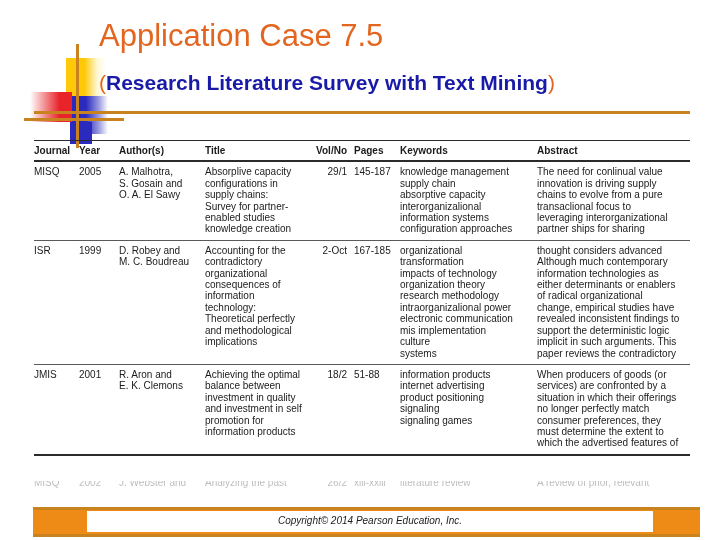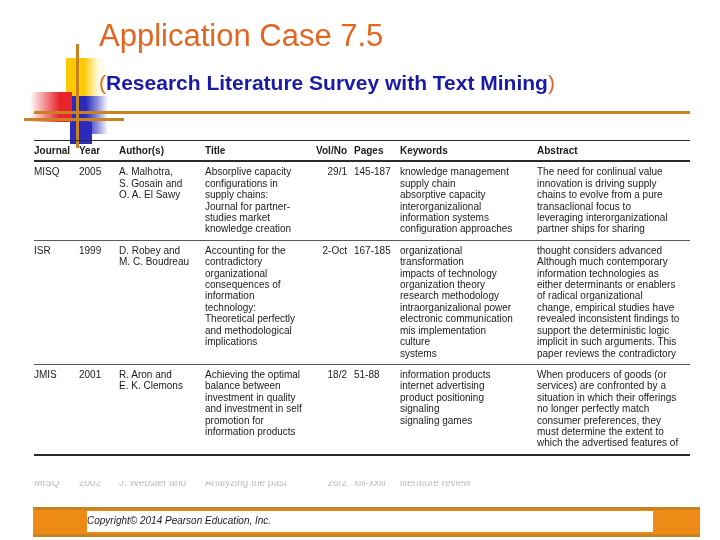--- a/index.html
+++ b/index.html
@@ -74,21 +74,21 @@
   .footer{position:absolute;left:0;top:505px;width:720px;height:35px;}
   .foot-band{position:absolute;left:33px;top:5px;width:667px;height:24px;background:#EE8A16;}
   .foot-top-line{position:absolute;left:33px;top:2px;width:667px;height:3px;background:#C8821E;}
   .foot-bot-line{position:absolute;left:33px;top:29px;width:667px;height:3px;background:#C8821E;}
   .foot-white{position:absolute;left:87px;top:6px;width:566px;height:21px;background:#ffffff;}
   .page-num{
     position:absolute;left:12px;top:9px;width:60px;
     font-size:12px;color:#C08A1E;font-weight:normal;margin-top:36px;
   }
   .copyright{
-    position:absolute;left:87px;top:10px;width:566px;text-align:left;
+    position:absolute;left:87px;top:10px;width:566px;text-align:center;
     font-size:10px;font-style:italic;color:#1b1b1b;
   }
 </style>
 </head>
 <body>
 
 <div class="slide">
 
   <div class="logo">
     <div class="sq-yellow"></div>
@@ -127,22 +127,22 @@
         <div class="c-year">2005</div>
         <div class="c-author lines">
             <div>A. Malhotra,</div>
             <div>S. Gosain and</div>
             <div>O. A. El Sawy</div>
           </div>
         <div class="c-title lines">
             <div>Absorplive capacity</div>
             <div>configurations in</div>
             <div>supply chains:</div>
-            <div>Journal for partner-</div>
-            <div>studies market</div>
+            <div>Survey for partner-</div>
+            <div>enabled studies</div>
             <div>knowledge creation</div>
           </div>
         <div class="c-vol">29/1</div>
         <div class="c-pages">145-187</div>
         <div class="c-keywords lines">
             <div>knowledge management</div>
             <div>supply chain</div>
             <div>absorptive capacity</div>
             <div>interorganizalional</div>
             <div>information systems</div>
@@ -254,20 +254,23 @@
             <div>J. Webster and</div>
           </div>
         <div class="c-title lines">
             <div>Analyzing the past</div>
           </div>
         <div class="c-vol">26/2</div>
         <div class="c-pages">xiii-xxiii</div>
         <div class="c-keywords lines">
             <div>literature review</div>
           </div>
+        <div class="c-abstract lines">
+            <div>A review of prior, relevant</div>
+          </div>
       </div>
     </div>
   </div>
 
   <div class="footer">
     <div class="foot-top-line"></div>
     <div class="foot-band"></div>
     <div class="foot-white"></div>
     <div class="foot-bot-line"></div>
     <div class="page-num">7-36</div>

